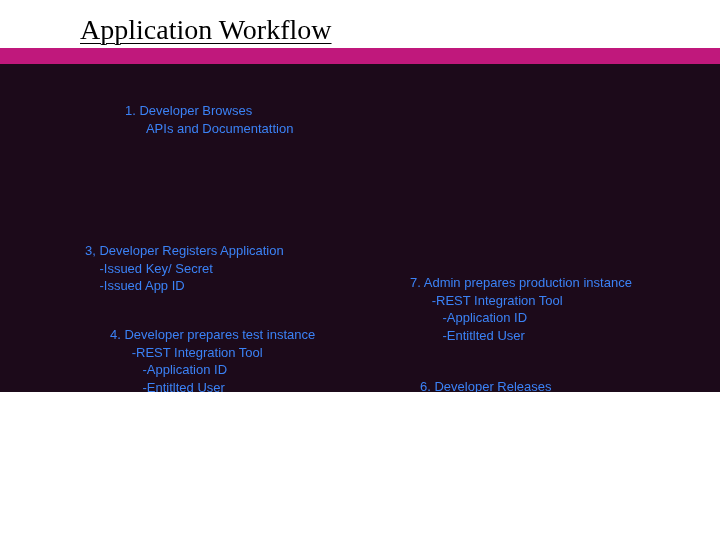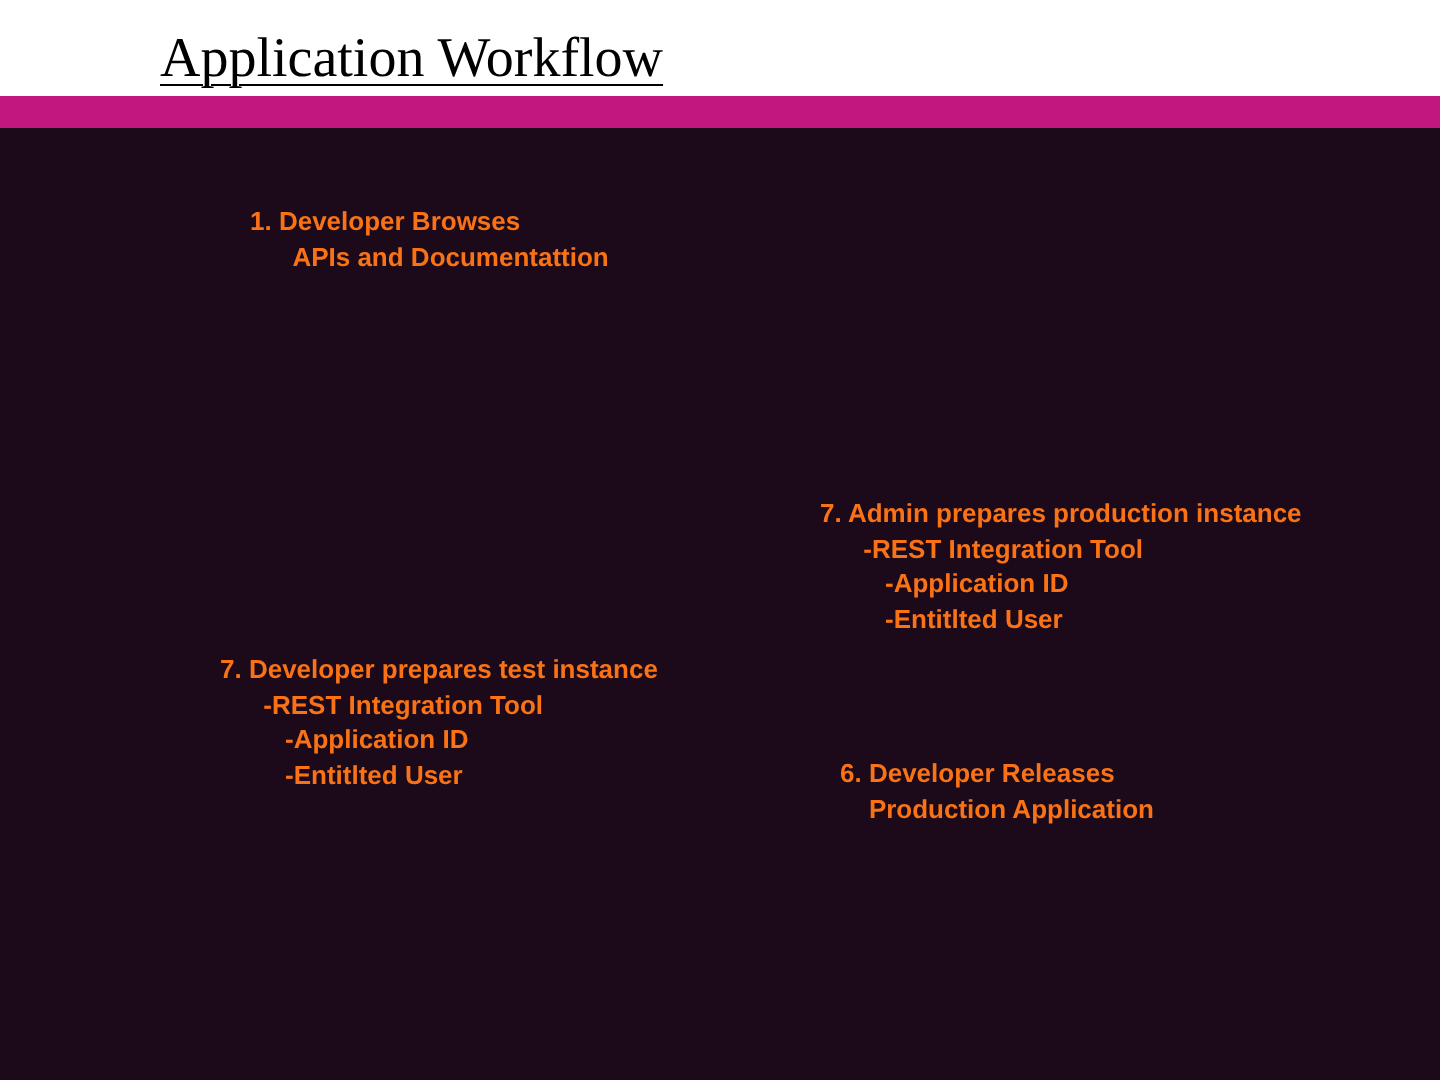--- a/index.html
+++ b/index.html
@@ -1,18 +1,18 @@
 <!DOCTYPE html>
 <html><head>
 <meta charset="utf-8">
 <style>
   html,body{margin:0;padding:0}
   body{background:#fff}
   .slide{
-    width:720px;height:540px;
+    width:720px;height:392px;
     background:#1c0a1a;
     position:relative;
     font-family:Arial,Helvetica,sans-serif;
     overflow:hidden;
     box-sizing:border-box;
   }
   .title-wrap{
     background:#fff;
     padding-left:80px;
     height:48px;
@@ -28,48 +28,50 @@
     text-underline-offset:4px;
     padding-bottom:2px;
   }
   .accent-bar{
     height:14px;width:100%;
     background:#c0187c;
   }
   .canvas{
     position:absolute;
     left:0;right:0;top:62px;bottom:0;
-    color:#f97316;
+    color:#3b82f6;
     font-size:13px;
     line-height:1.35;
-    font-weight:bold;
   }
   .blk{position:absolute;white-space:pre}
   .b1{left:125px;top:40px}
   .b2{left:105px;top:120px}
   .b3{left:85px;top:180px}
   .b4{left:110px;top:264px}
   .b5{left:210px;top:378px}
   .b6{left:420px;top:316px}
-  .b7{left:410px;top:186px}
+  .b7{left:410px;top:212px}
   .b8{left:420px;top:116px}
 </style>
 </head>
 <body>
 
 <div class="slide">
   <div class="title-wrap">
     <div class="title">Application Workflow</div>
   </div>
   <div class="accent-bar"></div>
 
   <div class="canvas">
     <div class="blk b1">1. Developer Browses
       APIs and Documentattion</div>
-    <div class="blk b4">7. Developer prepares test instance
+    <div class="blk b3">3, Developer Registers Application
+    -Issued Key/ Secret
+    -Issued App ID</div>
+    <div class="blk b4">4. Developer prepares test instance
       -REST Integration Tool
          -Application ID
          -Entitlted User</div>
     <div class="blk b6">6. Developer Releases
     Production Application</div>
     <div class="blk b7">7. Admin prepares production instance
       -REST Integration Tool
          -Application ID
          -Entitlted User</div>
   </div>

